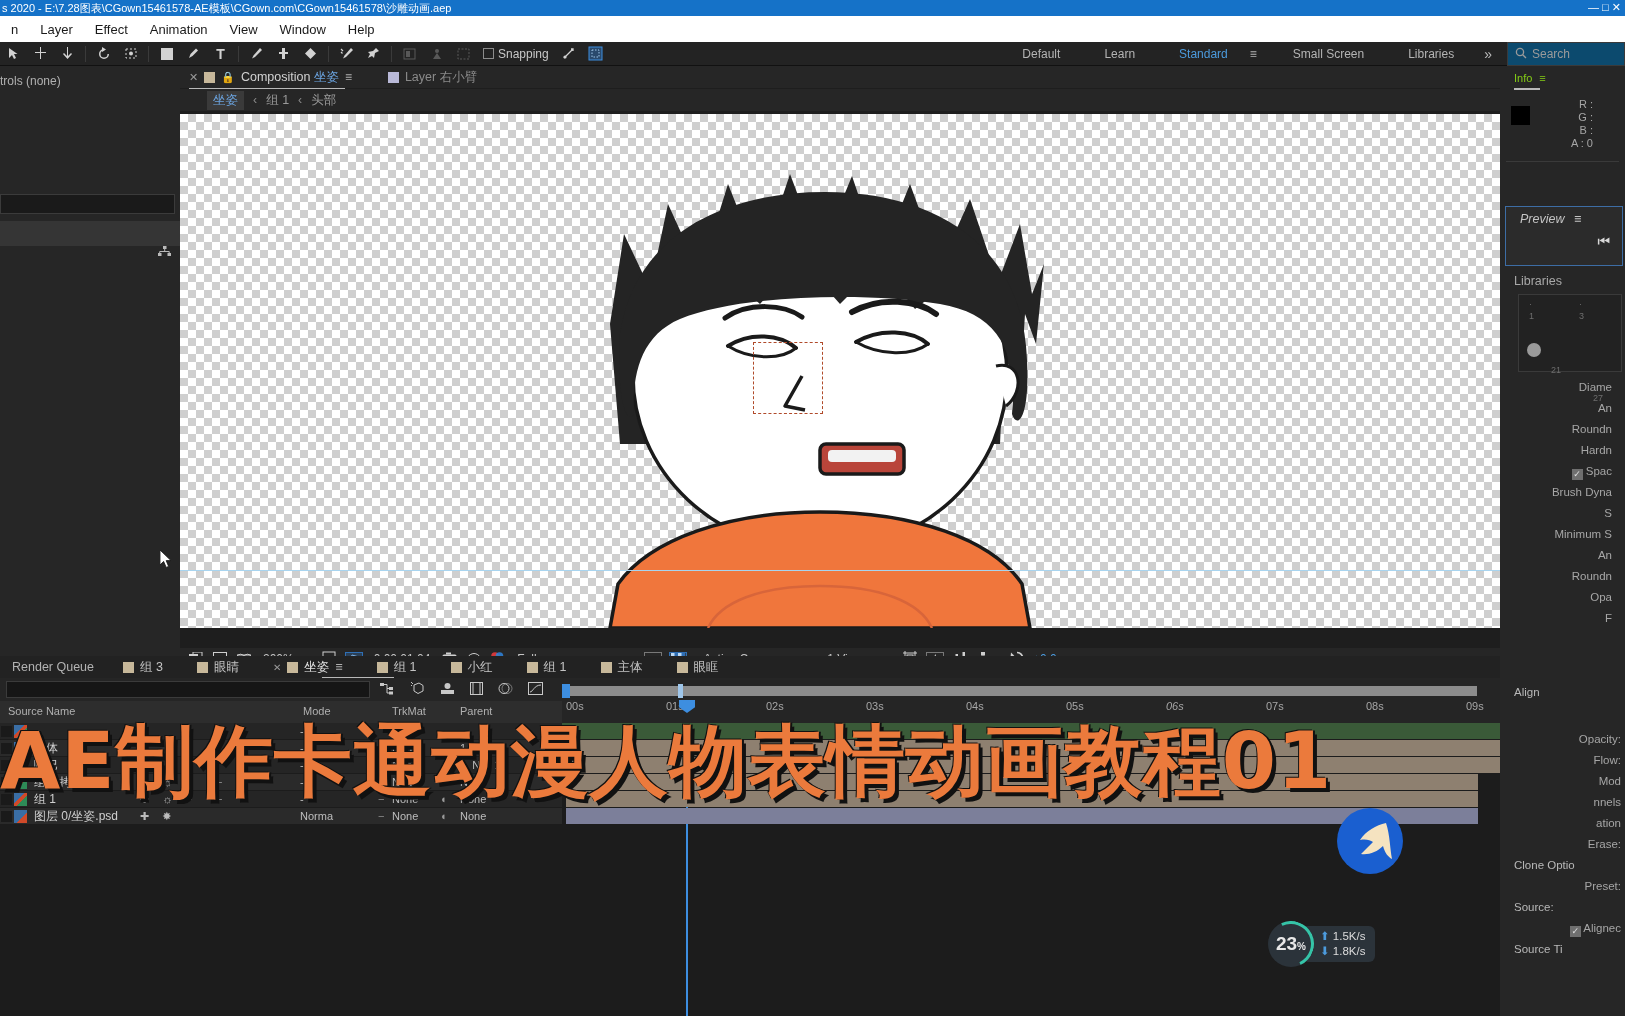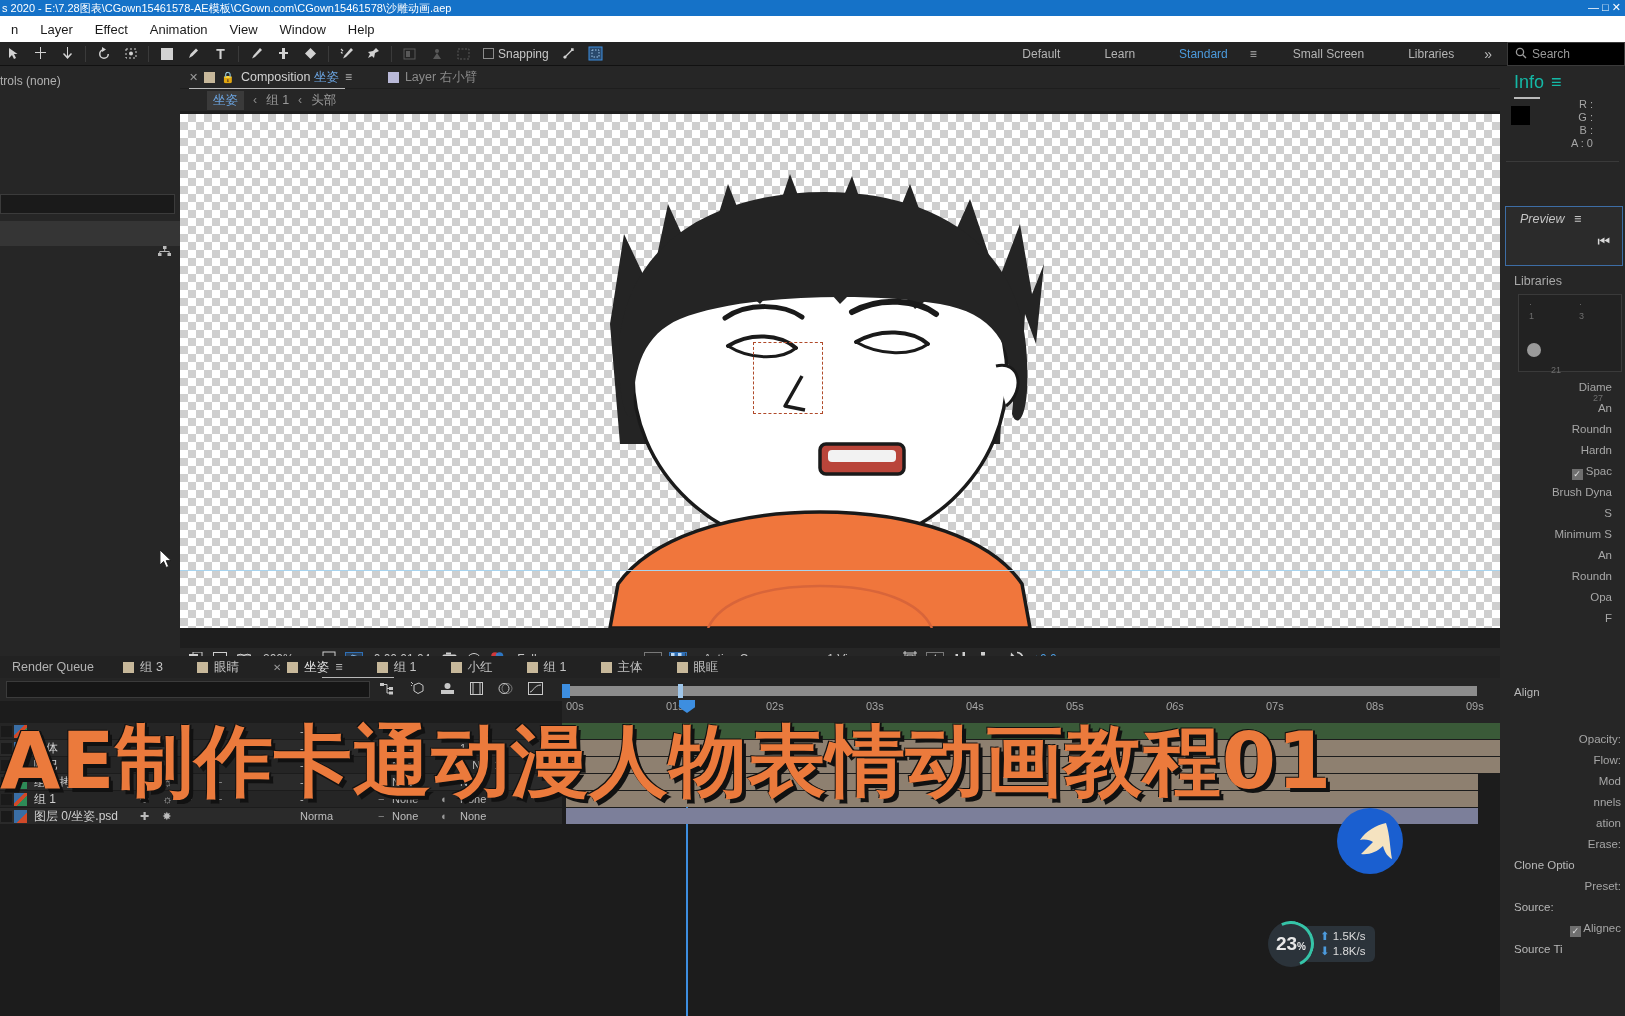--- a/index.html
+++ b/index.html
@@ -35,21 +35,21 @@
   }
   #toolbar .sep{ width:1px; height:16px; background:#3a3a3a; margin:0 4px;}
   .snapbox{ display:flex; align-items:center; gap:4px; padding:0 6px; color:#c8c8c8; font-size:12px;}
   .chk{ width:11px; height:11px; border:1px solid #8c8c8c; display:inline-block;}
   #workspaces{ position:absolute; right:125px; top:0; height:24px; display:flex; align-items:center; gap:0;}
   #workspaces .ws{ padding:0 22px; font-size:12px; color:#b4b4b4; line-height:24px;}
   #workspaces .ws.active{ color:#4c9bdd;}
   #ws-menu{ color:#b4b4b4; padding-right:14px;}
   #ws-more{ color:#bcbcbc; font-size:14px; padding:0 8px;}
   #searchbox{ position:absolute; right:0; top:0; height:24px; width:118px;
-    background:#000000; border:1px solid #3a3a3a; display:flex; align-items:center; gap:5px; padding-left:7px;
+    background:#0c4a6e; border:1px solid #3a3a3a; display:flex; align-items:center; gap:5px; padding-left:7px;
     color:#9a9a9a;}
   
   #leftpanel{ position:absolute; left:0; top:66px; width:180px; height:590px; background:#262626;}
   #effects-title{ padding:8px 6px 0 0; color:#b0b0b0; font-size:12px; margin-left:-22px;}
   #left-searchrow{ position:absolute; left:0; top:128px; width:175px; height:20px; background:#1a1a1a; border:1px solid #3b3b3b;}
   #left-strip{ position:absolute; left:0; top:155px; width:180px; height:25px; background:#353535;}
   #proj-icons{ position:absolute; left:158px; top:180px; color:#b9b9b9; font-size:11px;}
   #proj-rows{ position:absolute; left:0; top:196px; width:174px;}
   #proj-rows .prow{ height:23px; border-bottom:1px solid #2e2e2e; padding-left:2px; color:#a8a8a8; font-size:12px; line-height:23px;}
   #proj-rows .prow.alt{ background:#2b2b2b;}
@@ -121,21 +121,21 @@
   .lrow .mode{ position:absolute; left:300px; color:#bdbdbd; font-size:11px; width:56px;}
   .lrow .mdash{ position:absolute; left:378px; color:#8d8d8d; font-size:11px;}
   .lrow .trk{ position:absolute; left:392px; color:#bdbdbd; font-size:11px;}
   .lrow .pico{ position:absolute; left:440px; color:#9a9a9a; font-size:11px;}
   .lrow .par{ position:absolute; left:460px; color:#bdbdbd; font-size:11px;}
   #tl-grid{ position:absolute; left:562px; top:45px; width:938px; height:293px;}
   .barclip{ position:absolute; background:#8e8070; height:16px;}
   .barclip.blue{ background:#7c7f9a;}
   
   #rightpanel{ position:absolute; left:1500px; top:66px; width:125px; height:950px; background:#262626;}
-  .rp-tabrow{ display:flex; align-items:center; gap:7px; padding:6px 0 4px 14px; font-size:18px; color:#14b8a6;}
+  .rp-tabrow{ display:flex; align-items:center; gap:7px; padding:6px 0 4px 14px; font-size:11px; color:#84cc16;}
   .rp-underline{ margin-left:14px; width:26px; height:2px; background:#b9b9b9;}
   #info-block{ position:absolute; left:0; top:28px; width:125px; height:75px;}
   #info-swatch{ position:absolute; left:11px; top:12px; width:19px; height:19px; background:#000;}
   #info-vals{ position:absolute; left:38px; top:4px; font-size:11px; color:#a6a6a6; line-height:13px; text-align:right; width:55px;}
   #info-div{ position:absolute; left:6px; top:95px; width:113px; height:1px; background:#3a3a3a;}
   #preview-panel{ position:absolute; left:5px; top:140px; width:118px; height:60px; background:#2b2b2b; border:1px solid #3d6da5;}
   #preview-panel .lbl{ padding:5px 0 0 14px; font-size:12.5px; color:#c4c4c4;font-style:italic;}
   #preview-btn{ position:absolute; right:12px; top:26px; color:#d8d8d8; font-size:14px;}
   #libraries-lbl{ position:absolute; left:14px; top:208px; font-size:12.5px; color:#a8a8a8;}
   #brush-grid{ position:absolute; left:18px; top:228px; width:104px; height:78px; background:#222; border:1px solid #3a3a3a;}
@@ -589,20 +589,26 @@
       </span>
       <span>
         <svg width="15" height="13" viewBox="0 0 15 13">
             <rect x="0.5" y="0.5" width="14" height="12" fill="none" stroke="#c8c8c8"></rect>
             <path d="M2 10 C5 10 6 3 13 3" fill="none" stroke="#c8c8c8"></path>
           </svg>
       </span>
     </div>
   </div>
 
+  <div id="col-head">
+    <span class="c" style="left:8px;">Source Name</span>
+    <span class="c" style="left:303px;">Mode</span>
+    <span class="c" style="left:392px;">TrkMat</span>
+    <span class="c" style="left:460px;">Parent</span>
+  </div>
 
   <div id="rows">
     <div class="lrow">
       <span class="sw"></span>
       <span class="thumb"></span>
       <span class="lname"></span>
       <span class="mode">-</span>
       <span class="trk">None</span>
     </div>
     <div class="lrow odd">

